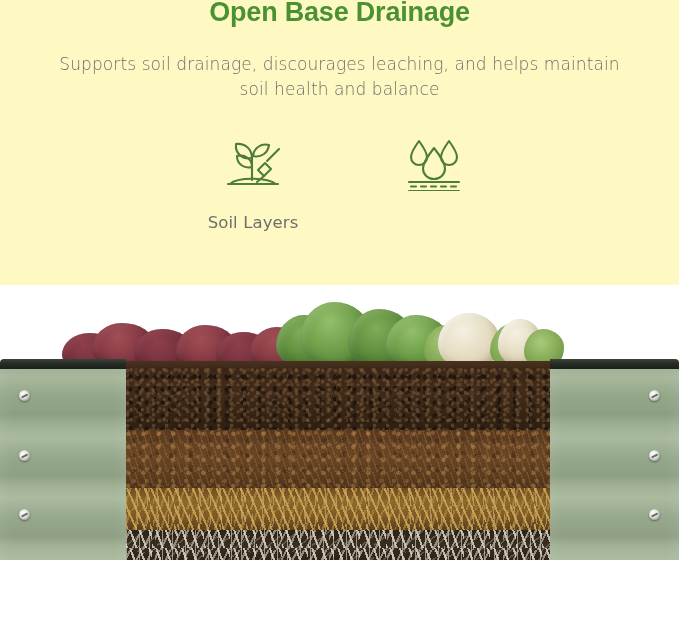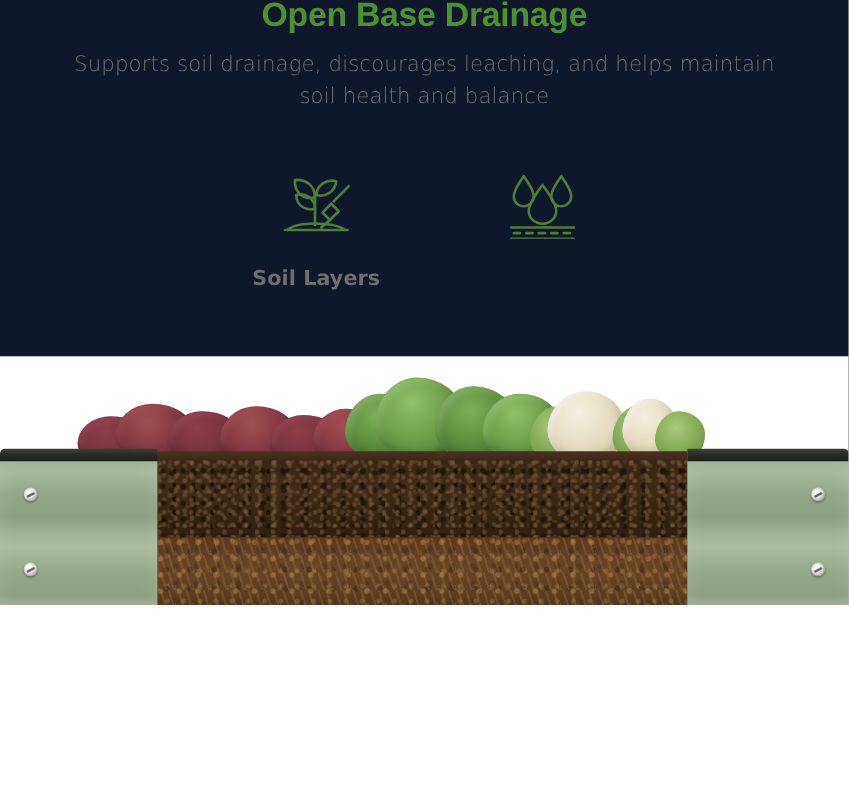--- a/index.html
+++ b/index.html
@@ -9,22 +9,22 @@
     width: 679px;
     height: 644px;
     overflow: hidden;
     background: #ffffff;
     font-family: "Liberation Sans", "DejaVu Sans", sans-serif;
   }
 
   .page {
     position: relative;
     width: 679px;
-    height: 484px;
-    background: #0f172a;
+    height: 560px;
+    background: #fef9c3;
     overflow: hidden;
   }
 
   
   .header {
     position: absolute;
     top: 0; left: 0;
     width: 679px;
     text-align: center;
     padding-top: 0;
@@ -34,21 +34,21 @@
     font-size: 27px;
     font-weight: bold;
     color: #4a9231;
     letter-spacing: -0.2px;
     line-height: 30px;
     margin-top: -3px;
     font-family: "Liberation Sans", "DejaVu Sans", sans-serif;
   }
 
   .subtitle {
-    margin: 13px auto 0;
+    margin: 25px auto 0;
     width: 580px;
     font-size: 17px;
     font-weight: 300;
     color: #6e6e6e;
     line-height: 25px;
     letter-spacing: 0.1px;
     font-family: "DejaVu Sans", "Liberation Sans", sans-serif;
   }
 
   
@@ -77,21 +77,21 @@
     height: 62px;
     display: flex;
     align-items: center;
     justify-content: center;
   }
   .feature-icon svg { display: block; }
 
   .feature-label {
     margin-top: 16px;
     font-size: 16.5px;
-    font-weight: 700;
+    font-weight: 400;
     color: #6e6e6e;
     line-height: 25px;
     letter-spacing: 0.1px;
     width: 130px;
     font-family: "DejaVu Sans", "Liberation Sans", sans-serif;
   }
 
   
   .scene {
     position: absolute;

